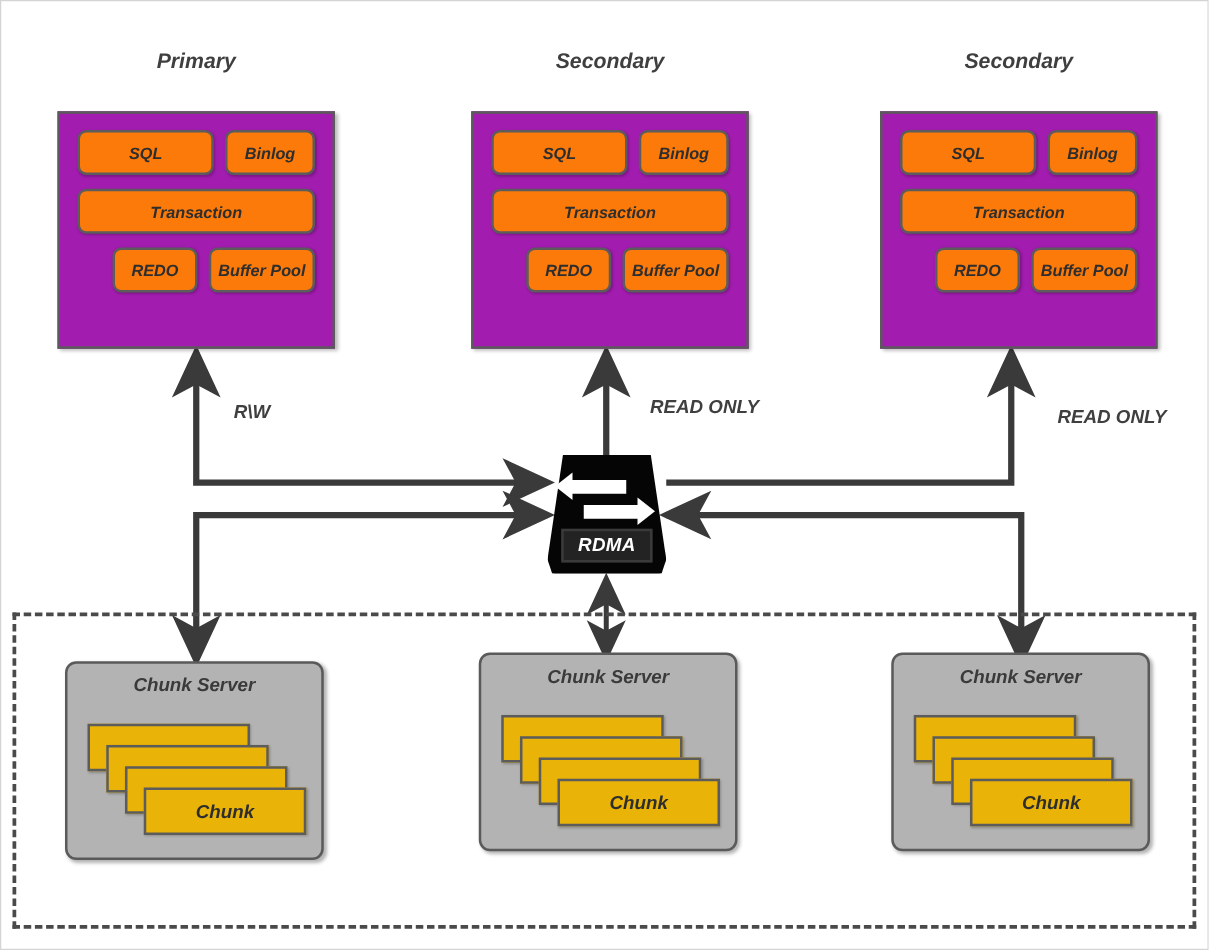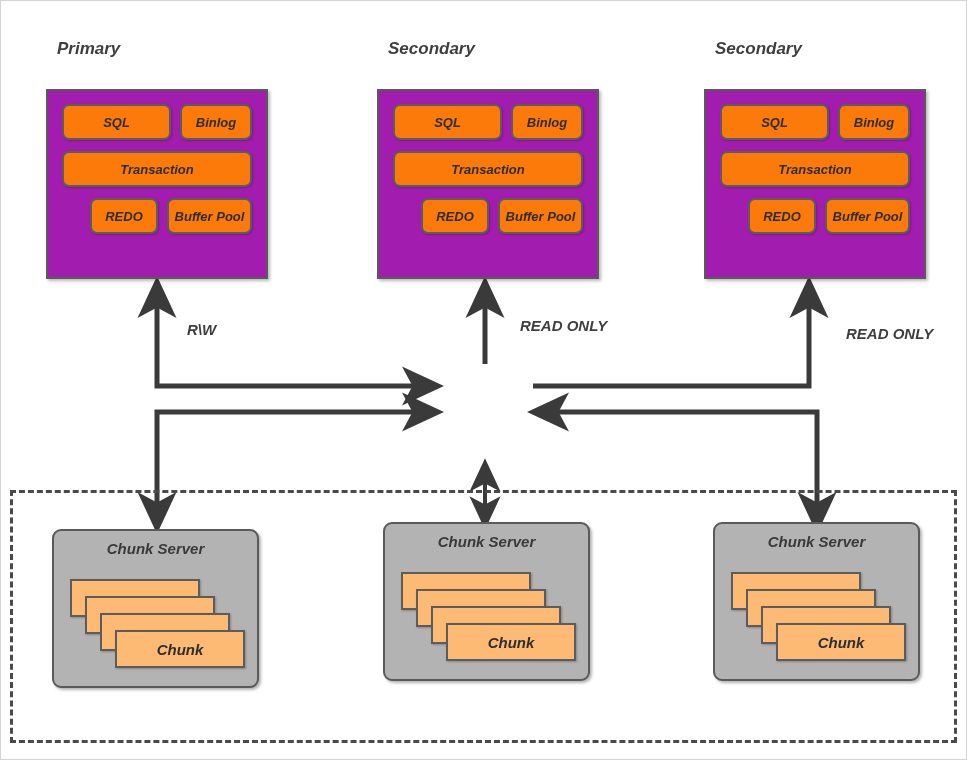--- a/index.html
+++ b/index.html
@@ -24,20 +24,21 @@
     width: 967px;
     height: 760px;
   }
   
   .node-title {
     position: absolute;
     font-size: 17px;
     font-weight: bold;
     font-style: italic;
     color: #3f3f3f;
+    text-align: center;
     white-space: nowrap;
   }
   .node-box {
     position: absolute;
     background: #a21caf;
     border: 2px solid #5a5a5a;
     box-sizing: border-box;
     box-shadow: 2px 2px 3px rgba(0,0,0,0.28);
     padding: 13px 14px;
   }
@@ -168,21 +169,21 @@
     position: absolute;
     left: 16px;
     top: 48px;
     width: 174px;
     height: 100px;
   }
   .chunk {
     position: absolute;
     width: 130px;
     height: 38px;
-    background: #fdba74;
+    background: #eab308;
     border: 2px solid #5c5c5c;
     box-sizing: border-box;
     display: flex;
     align-items: center;
     justify-content: center;
     font-size: 15px;
     font-weight: bold;
     font-style: italic;
     color: #2e2e2e;
     box-shadow: 1px 1px 2px rgba(0,0,0,0.25);
@@ -277,20 +278,30 @@
     <div class="node-row">
       <div class="comp redo">REDO</div>
       <div class="comp bufferpool">Buffer Pool</div>
     </div>
   </div>
 
   <div class="edge-label" style="left:186px; top:320px;">R\W</div>
   <div class="edge-label" style="left:519px; top:316px;">READ ONLY</div>
   <div class="edge-label" style="left:845px; top:324px;">READ ONLY</div>
 
+  <div class="rdma-switch">
+    <div class="rdma-body"></div>
+    <div class="rdma-head l"></div>
+    <div class="rdma-arrow left"></div>
+    <div class="rdma-head r"></div>
+    <div class="rdma-arrow right"></div>
+    <div class="rdma-plate">
+      <span>RDMA</span>
+    </div>
+  </div>
 
   <div class="storage-region"></div>
 
   <div class="chunk-server" style="left:51px; top:528px; width:207px; height:159px;">
     <div class="chunk-server-title">Chunk Server</div>
     <div class="chunk-stack">
       <div class="chunk" style="left:0px;  top:0px;"></div>
       <div class="chunk" style="left:15px; top:17px;"></div>
       <div class="chunk" style="left:30px; top:34px;"></div>
       <div class="chunk" style="left:45px; top:51px;">Chunk</div>

